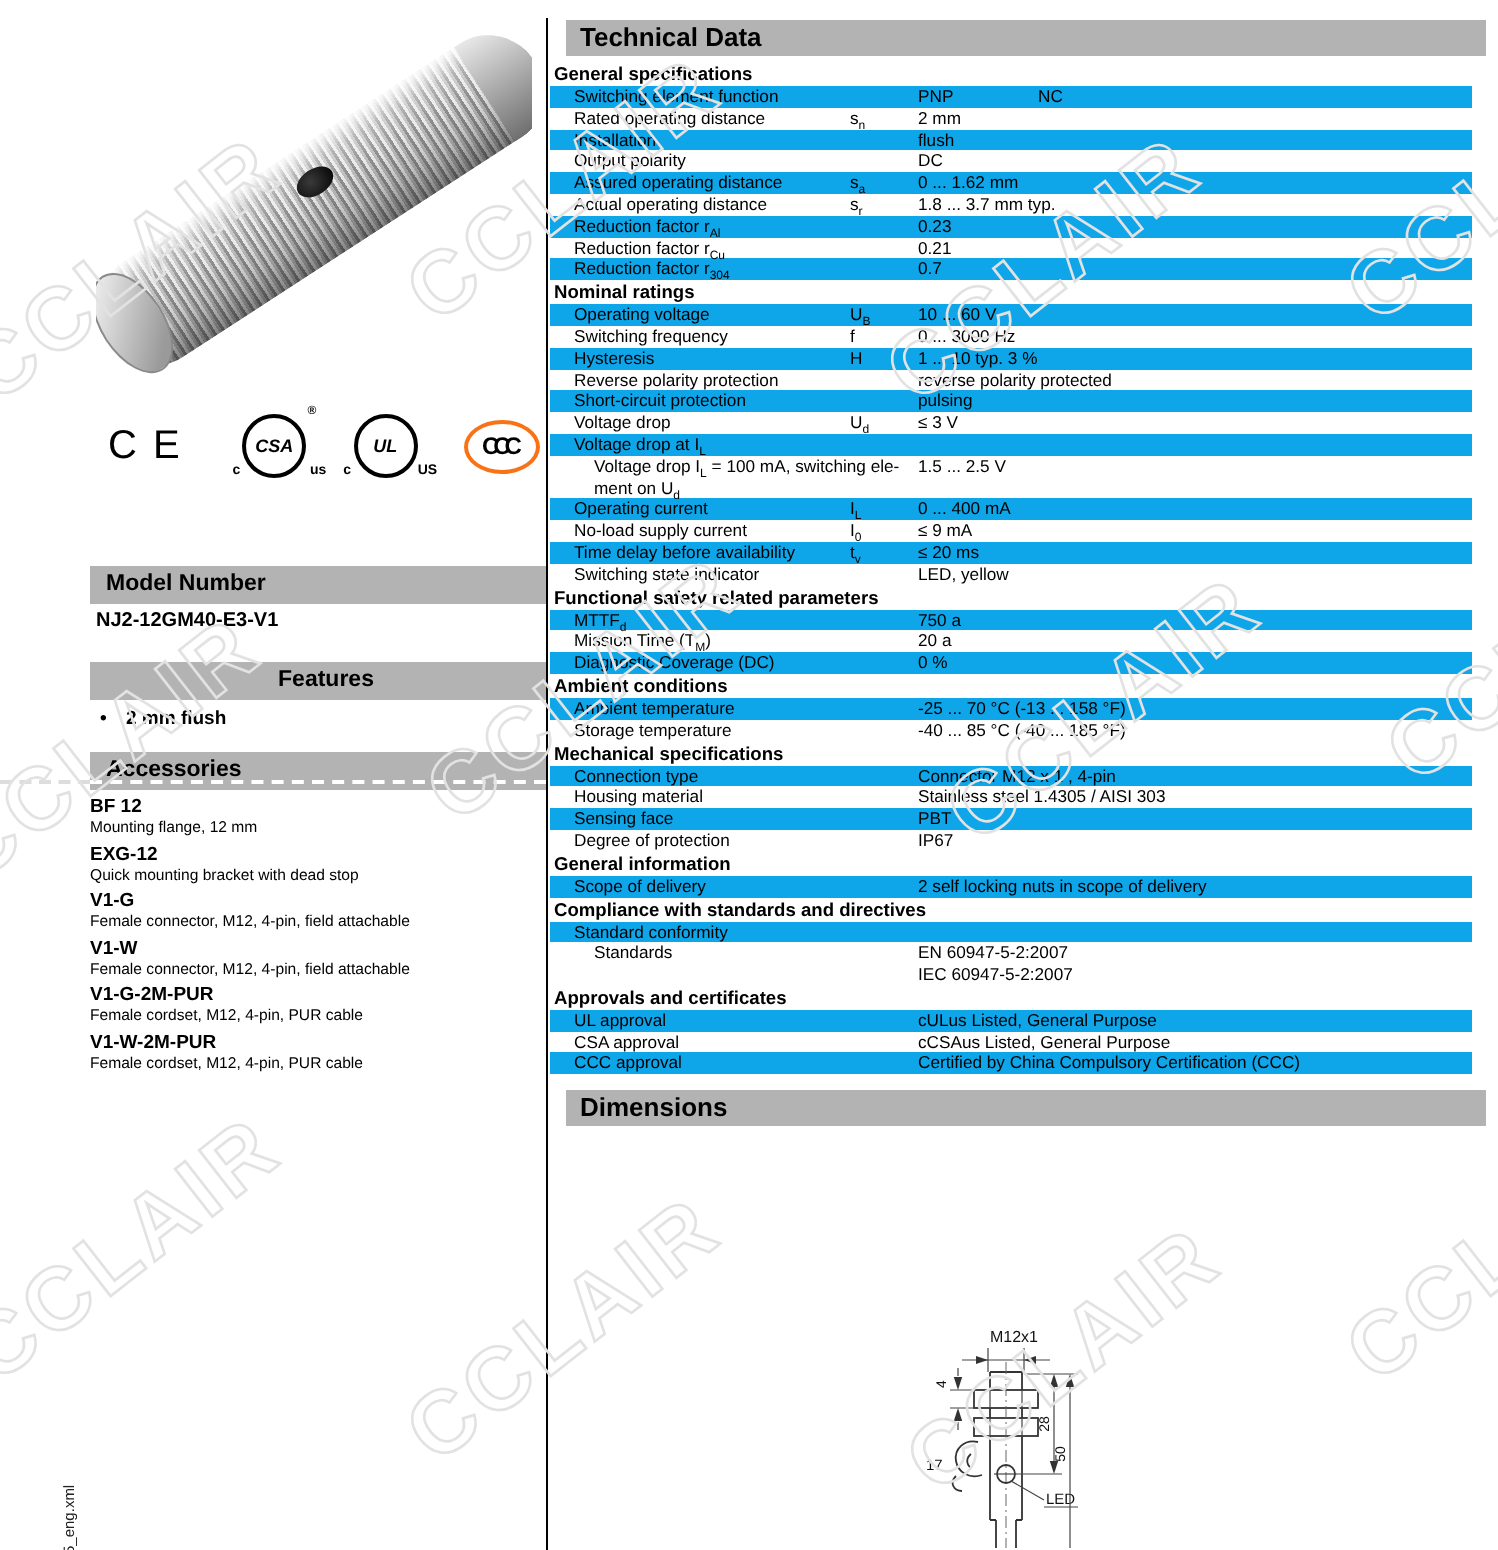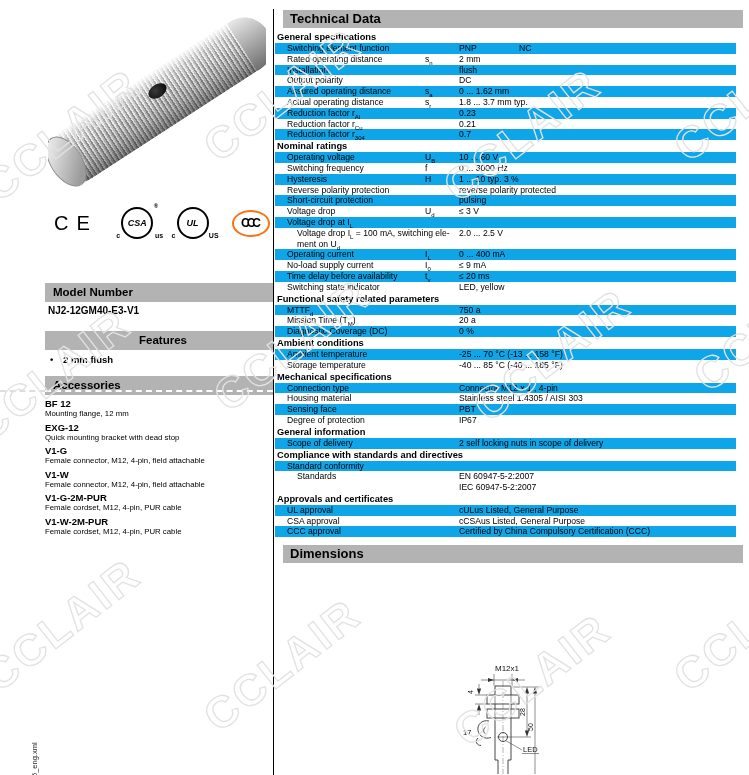--- a/index.html
+++ b/index.html
@@ -234,21 +234,21 @@
         <span class="sym">U<sub>d</sub></span>
         <span class="val">≤ 3 V</span>
       </div>
       <div class="t-row shade">
         <span class="lbl">Voltage drop at I<sub>L</sub></span>
         <span class="sym"></span>
         <span class="val"></span>
       </div>
       <div class="t-row">
         <span class="lbl ind2 span2">Voltage drop I<sub>L</sub> = 100 mA, switching ele-<br>ment on U<sub>d</sub></span>
-        <span class="val">2.0 ... 2.5 V</span>
+        <span class="val">1.5 ... 2.5 V</span>
       </div>
       <div class="t-row shade">
         <span class="lbl">Operating current</span>
         <span class="sym">I<sub>L</sub></span>
         <span class="val">0 ... 400 mA</span>
       </div>
       <div class="t-row">
         <span class="lbl">No-load supply current</span>
         <span class="sym">I<sub>0</sub></span>
         <span class="val">≤ 9 mA</span>

